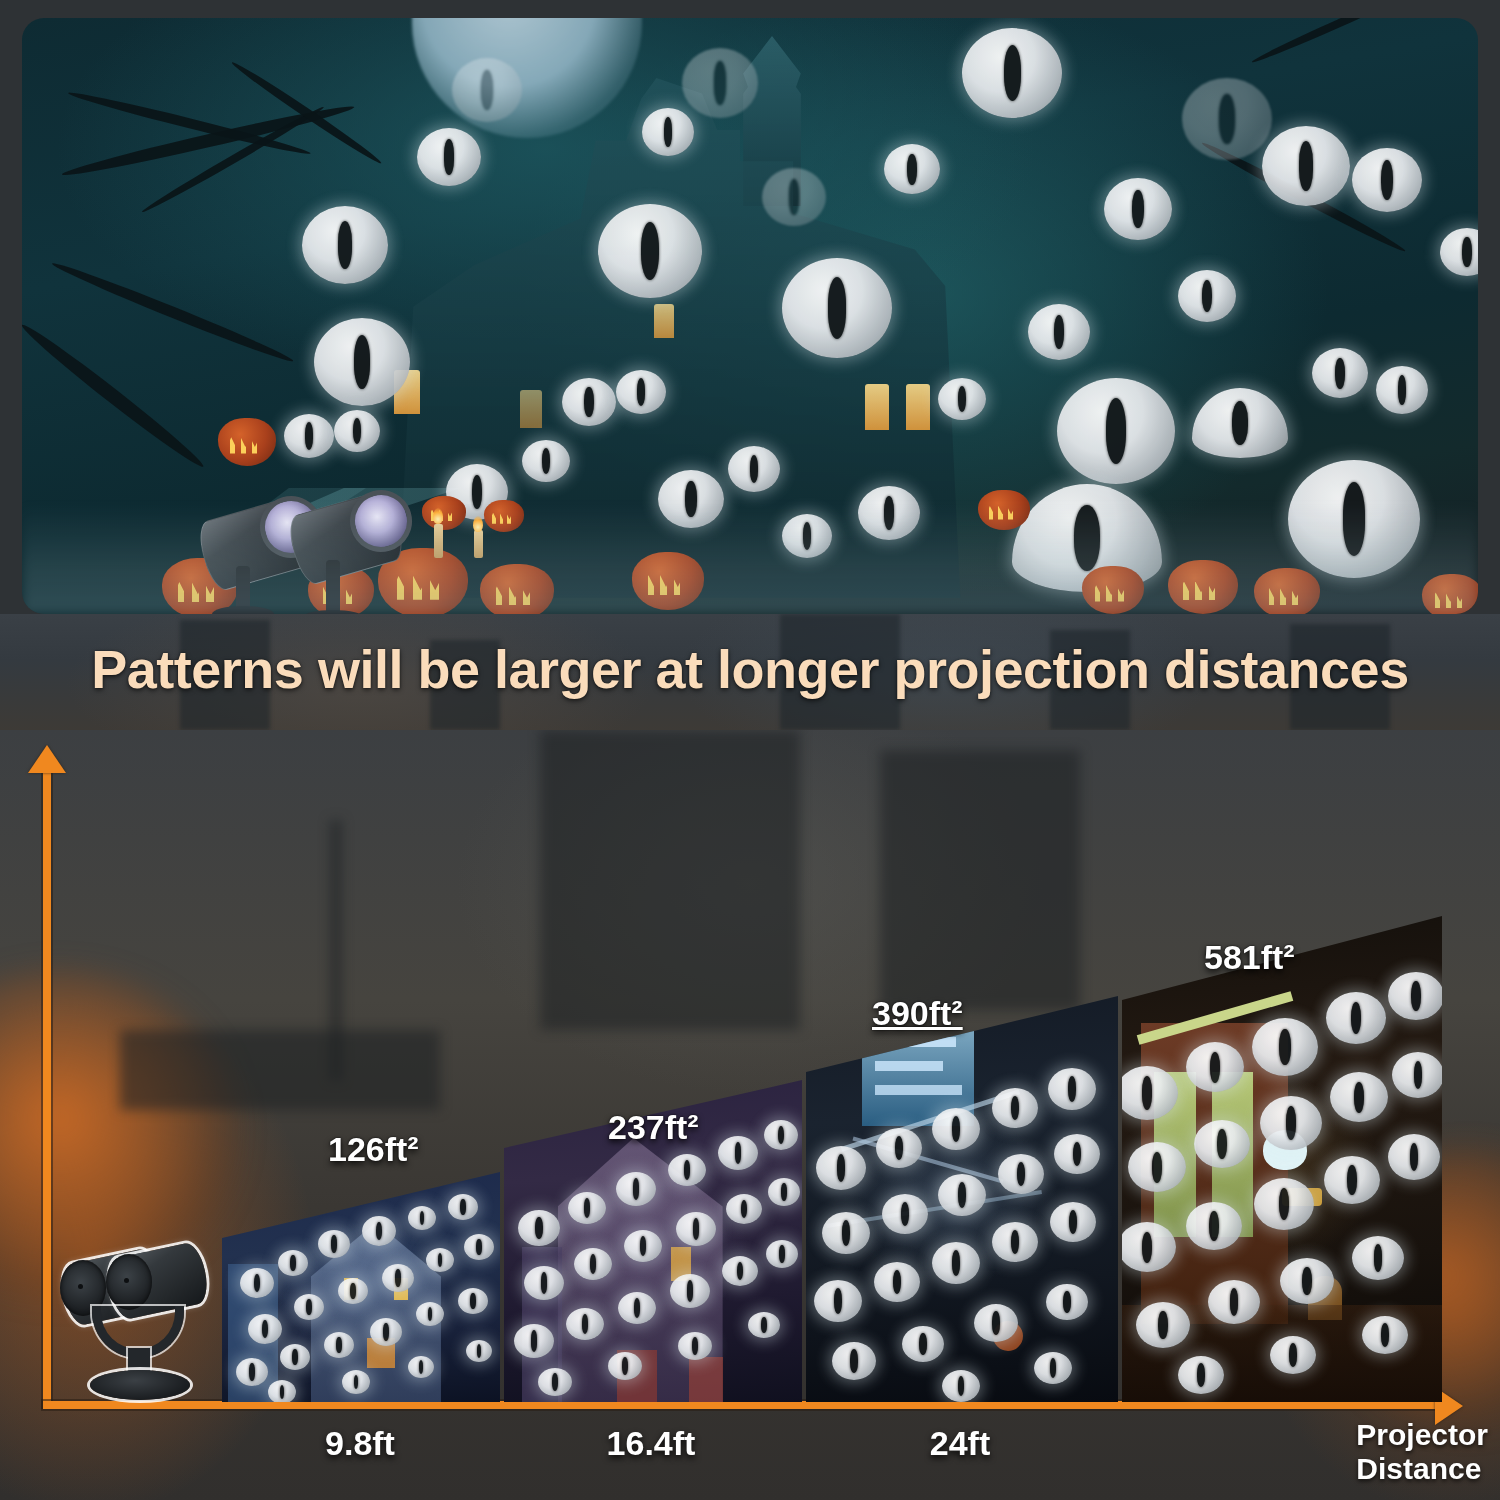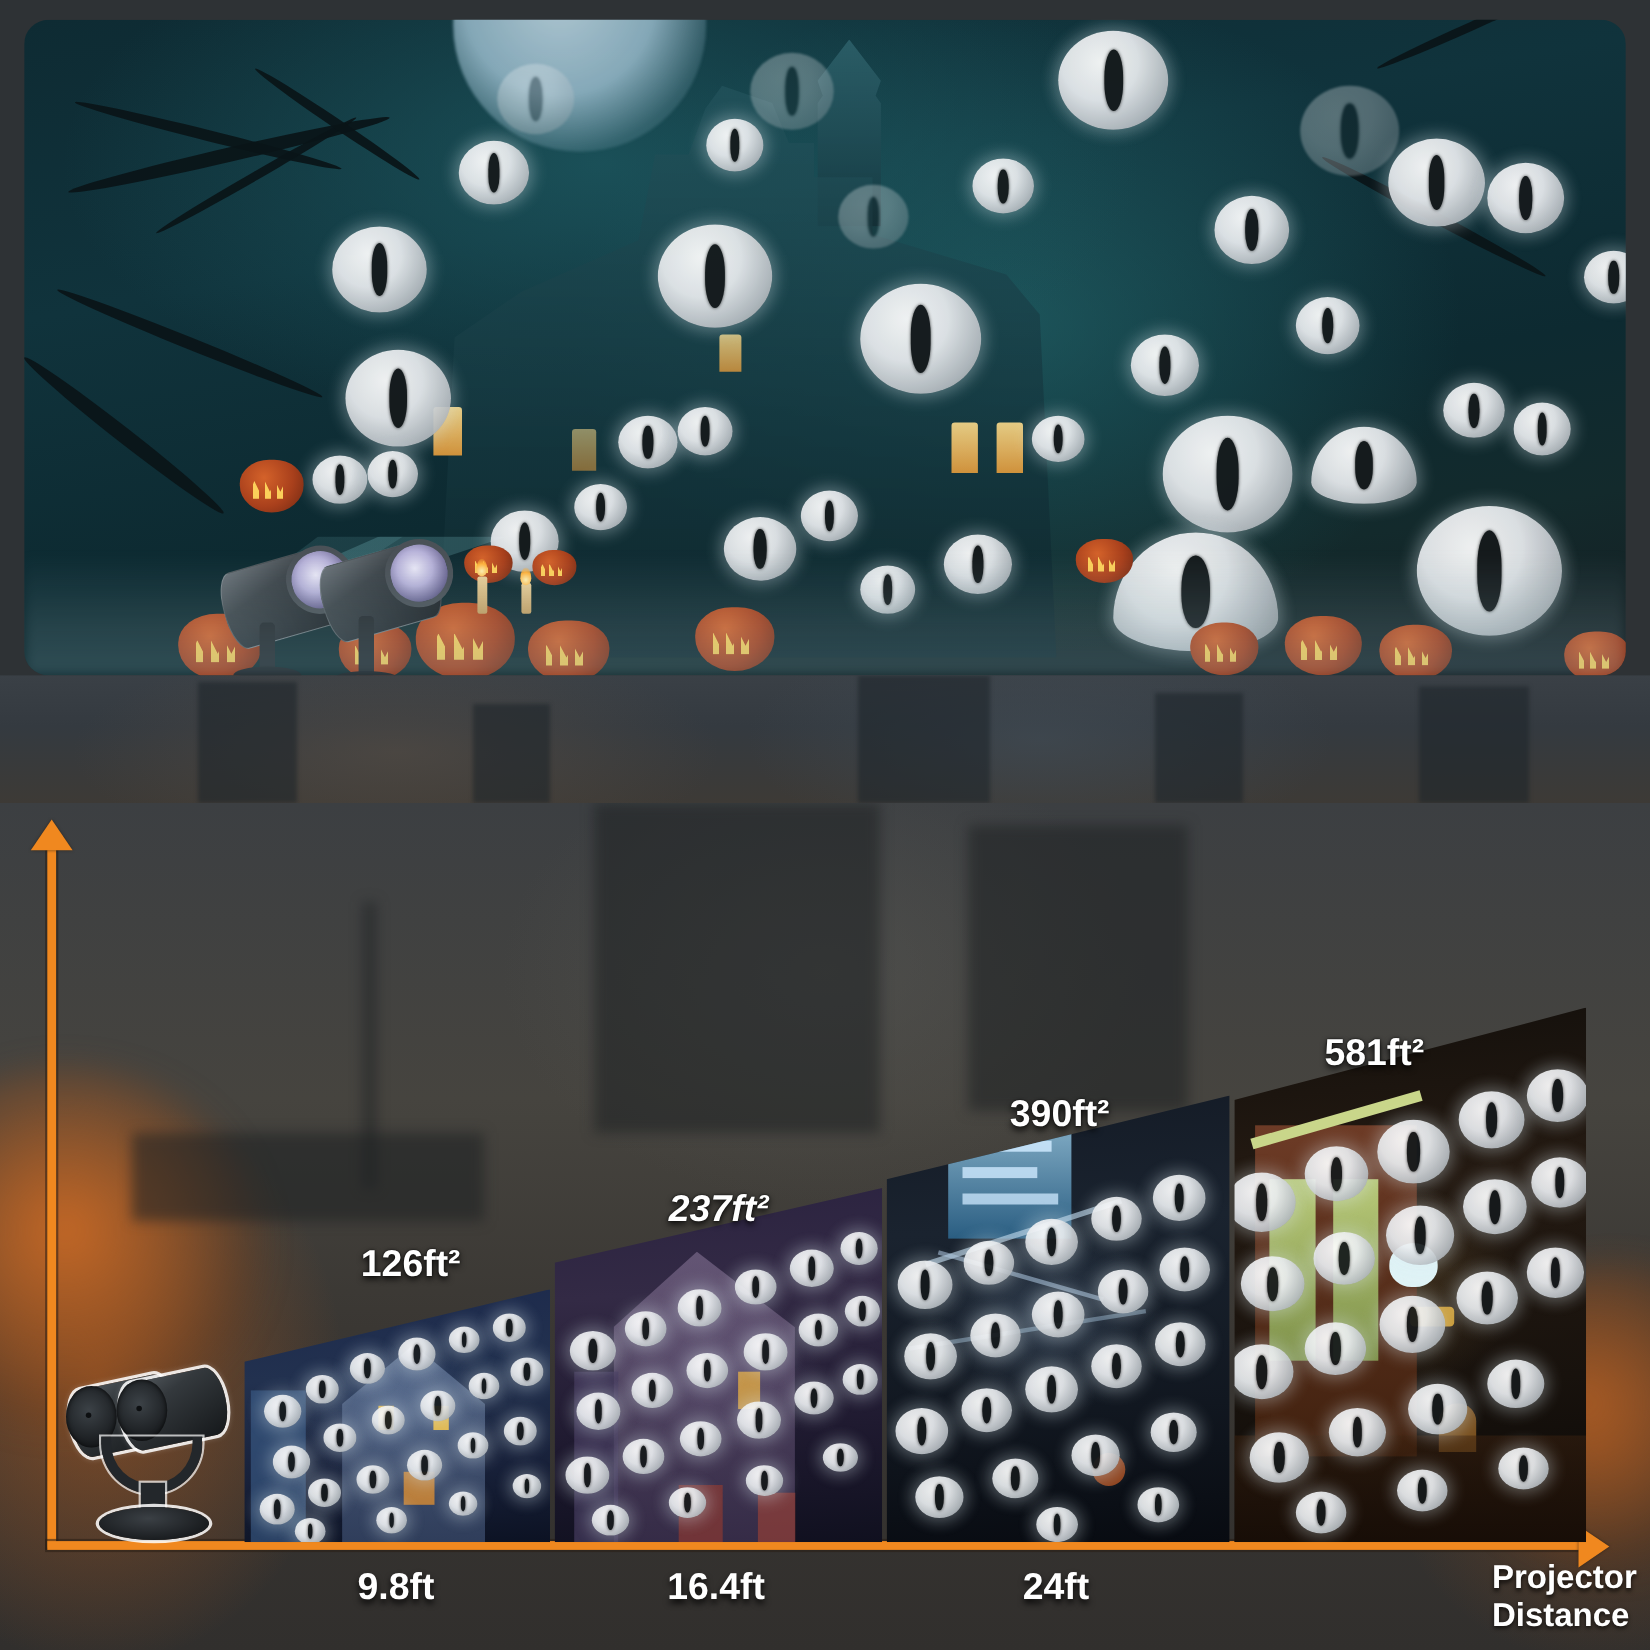--- a/index.html
+++ b/index.html
@@ -354,20 +354,21 @@
     <div style="position:absolute;left:0;bottom:0;width:100%;height:110px;background:linear-gradient(180deg,rgba(150,185,195,0) 0%,rgba(150,185,195,.18) 60%,rgba(120,160,175,.30) 100%);filter:blur(6px);"></div>
   </div>
 
   <div class="title-band">
     <div class="spire" style="left:180px;width:90px;height:110px;"></div>
     <div class="spire" style="left:430px;width:70px;height:90px;"></div>
     <div class="spire" style="left:780px;width:120px;height:116px;"></div>
     <div class="spire" style="left:1050px;width:80px;height:100px;"></div>
     <div class="spire" style="left:1290px;width:100px;height:106px;"></div>
   </div>
+  <div class="title-text">Patterns will be larger at longer projection distances</div>
 
   <div class="chart-area">
     <div class="bg-blob" style="left:-120px;top:240px;width:360px;height:330px;background:radial-gradient(circle at 50% 45%, rgba(214,110,36,.85), rgba(120,60,20,.2) 65%, rgba(0,0,0,0) 80%);"></div>
     <div class="bg-blob" style="left:1330px;top:420px;width:280px;height:280px;background:radial-gradient(circle at 40% 45%, rgba(200,102,34,.7), rgba(110,56,20,.18) 62%, rgba(0,0,0,0) 80%);"></div>
     <div class="bg-spire" style="left:540px;top:0;width:260px;height:300px;"></div>
     <div class="bg-spire" style="left:880px;top:20px;width:200px;height:260px;"></div>
     <div class="bg-spire" style="left:330px;top:90px;width:12px;height:260px;"></div>
     <div class="bg-spire" style="left:120px;top:300px;width:320px;height:80px;"></div>
   </div>
 
@@ -529,21 +530,21 @@
       <div class="eye" style="left:86px;top:364px;width:52px;height:44px;"></div>
       <div class="eye" style="left:158px;top:342px;width:54px;height:46px;"></div>
       <div class="eye" style="left:230px;top:320px;width:52px;height:44px;"></div>
       <div class="eye" style="left:56px;top:440px;width:46px;height:38px;"></div>
       <div class="eye" style="left:148px;top:420px;width:46px;height:38px;"></div>
       <div class="eye" style="left:240px;top:400px;width:46px;height:38px;"></div>
     </div>
   </div>
 
   <div class="ft-label" style="left:328px;top:1130px;">126ft²</div>
-  <div class="ft-label" style="left:608px;top:1080px;font-style:italic;">237ft²</div>
-  <div class="ft-label" style="left:918px;top:994px;">390ft²</div>
+  <div class="ft-label" style="left:608px;top:1108px;">237ft²</div>
+  <div class="ft-label" style="left:872px;top:994px;text-decoration:underline;">390ft²</div>
   <div class="ft-label" style="left:1204px;top:938px;">581ft²</div>
 
   <div class="dist-label" style="left:260px;width:200px;">9.8ft</div>
   <div class="dist-label" style="left:545px;width:212px;">16.4ft</div>
   <div class="dist-label" style="left:855px;width:210px;">24ft</div>
 
 </div>
 
 </body></html>

